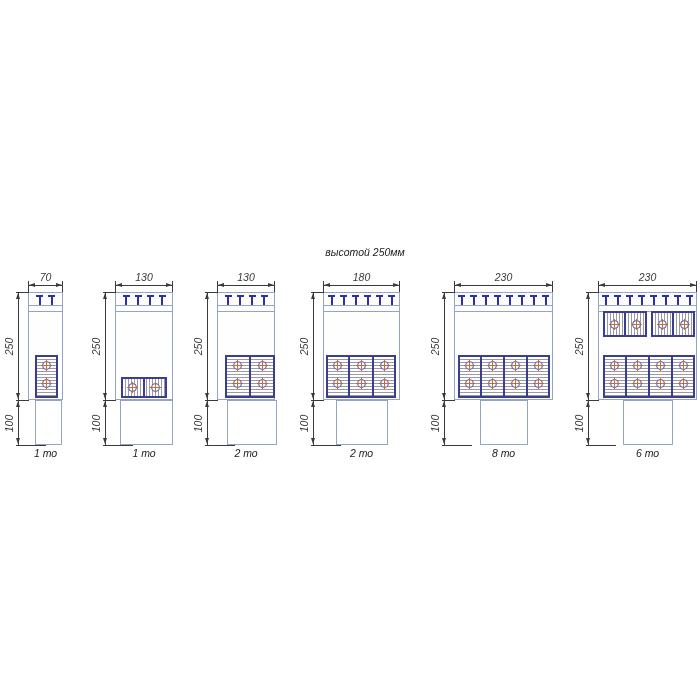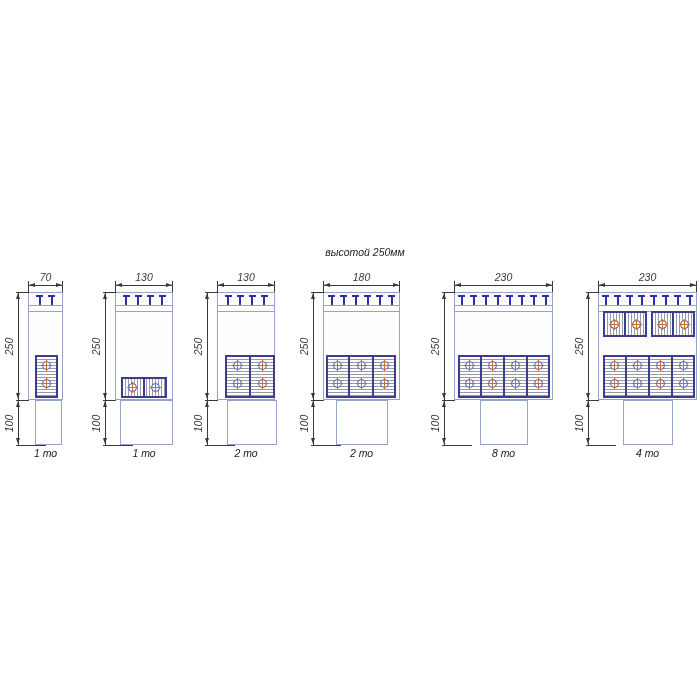--- a/index.html
+++ b/index.html
@@ -271,15 +271,15 @@
       <div class="vline" style="left: 588px; top: 292px; height: 153px;"></div>
       <div class="hline" style="left: 586px; top: 292px; width: 13px;"></div>
       <div class="hline" style="left: 586px; top: 400px; width: 13px;"></div>
       <div class="hline" style="left: 586px; top: 445px; width: 30px;"></div>
       <div class="arrU" style="left: 586px; top: 293px;"></div>
       <div class="arrD" style="left: 586px; top: 393px;"></div>
       <div class="arrU" style="left: 586px; top: 401px;"></div>
       <div class="arrD" style="left: 586px; top: 438px;"></div>
       <div class="dim-text vtext" style="left: 563px; top: 341px; width: 30px; height: 11px;">250</div>
       <div class="dim-text vtext" style="left: 563px; top: 417.5px; width: 30px; height: 11px;">100</div>
-      <div class="fig-label" style="left: 622.5px; top: 447px; width: 50px;">4 то</div>
+      <div class="fig-label" style="left: 622.5px; top: 447px; width: 50px;">6 то</div>
     </div>
 </div>
 
 </body></html>

